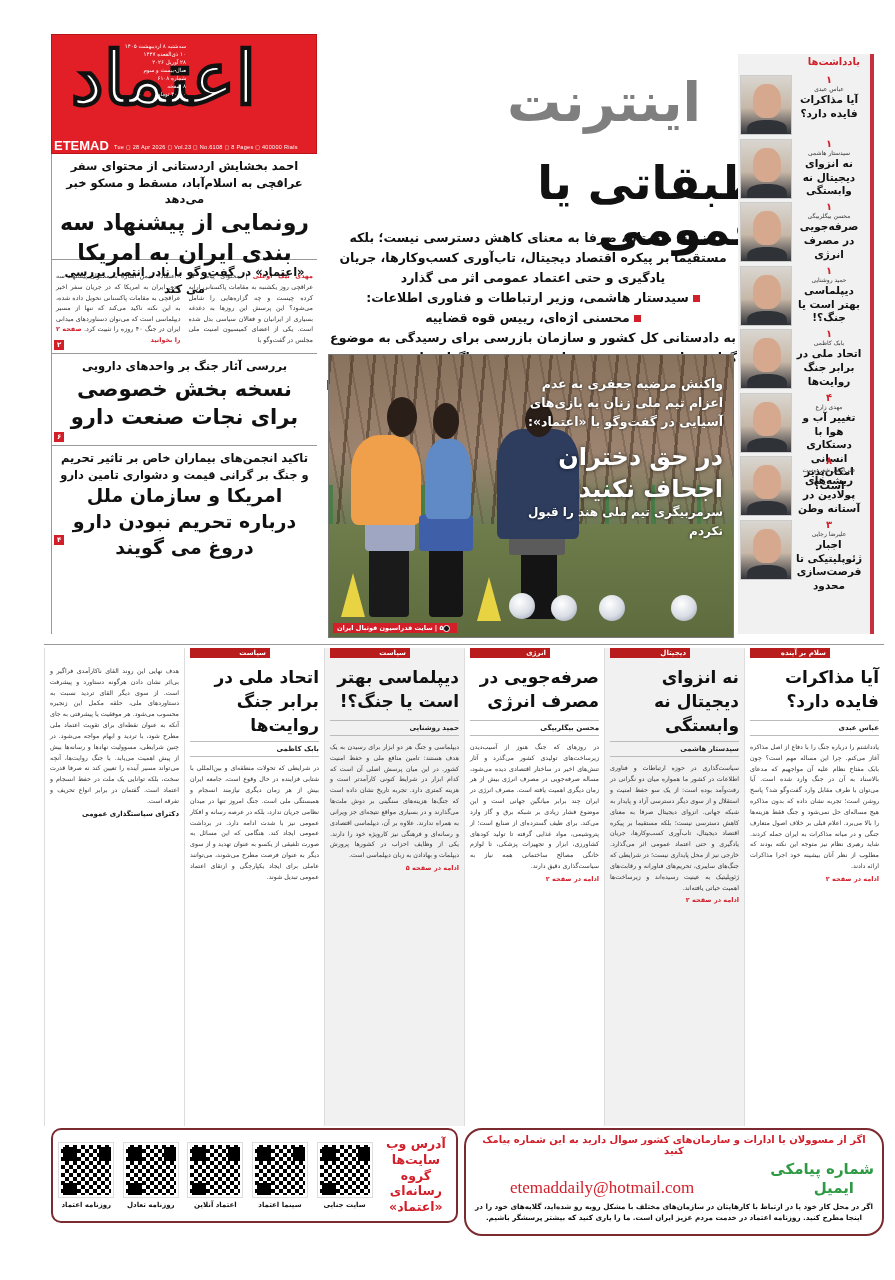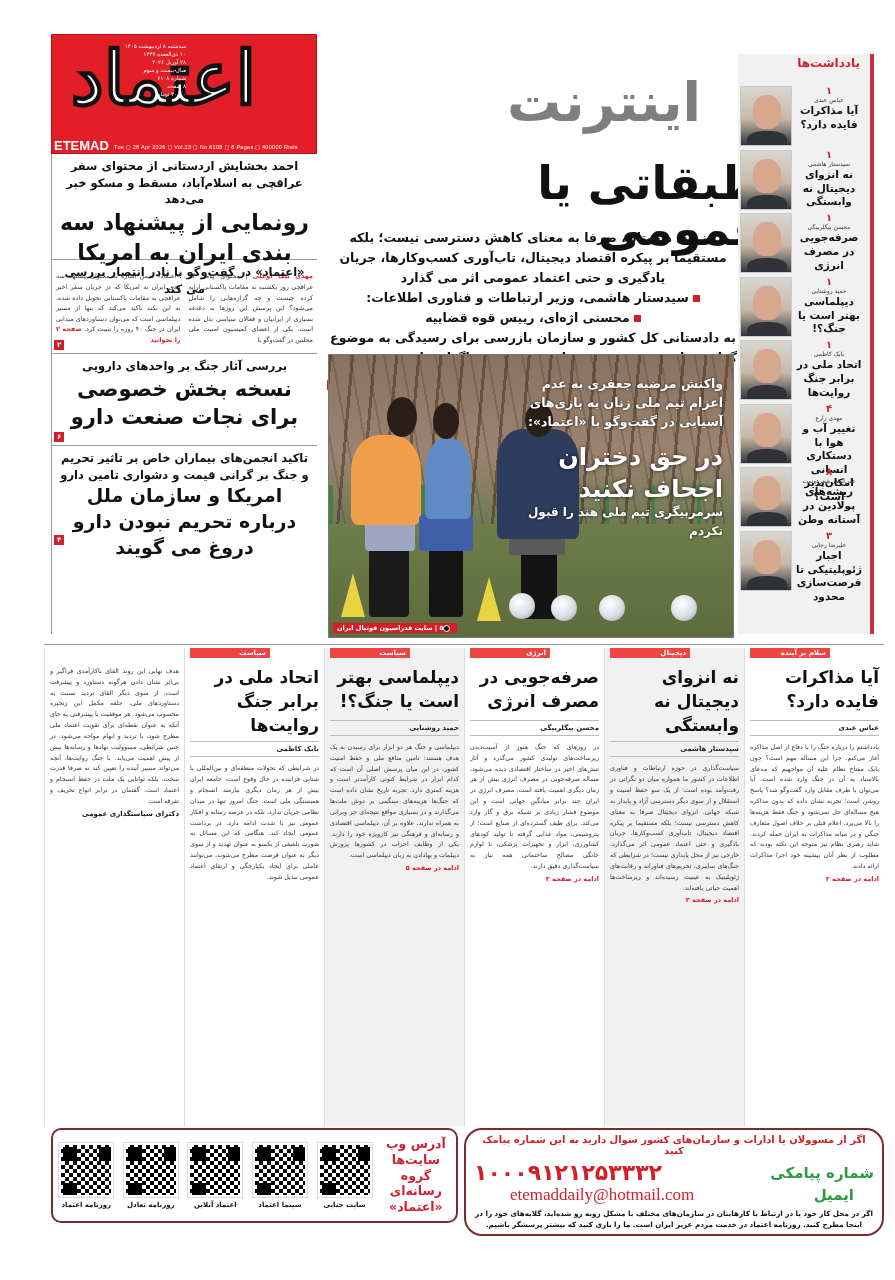--- a/index.html
+++ b/index.html
@@ -54,36 +54,36 @@
   .ball { position: absolute; width: 26px; height: 26px; border-radius: 50%; background: radial-gradient(circle at 40% 35%, #fff 0%, #d9dde4 55%, #8d98aa 100%); }
   .cone { position: absolute; width: 0; height: 0; border-left: 12px solid transparent; border-right: 12px solid transparent; border-bottom: 44px solid #e8d343; }
   .photo-kicker { position: absolute; right: 10px; top: 20px; width: 210px; text-align: right; color: #fff; font-weight: bold; font-size: 12.5px; line-height: 1.5; text-shadow: 0 0 3px rgba(0,0,0,.8); }
   .photo-title { position: absolute; right: 10px; top: 86px; width: 210px; text-align: right; color: #fff; font-weight: bold; font-size: 24px; line-height: 1.35; text-shadow: 0 0 4px rgba(0,0,0,.7); }
   .photo-sub { position: absolute; right: 10px; top: 148px; width: 210px; text-align: right; color: #fff; font-weight: bold; font-size: 12px; line-height: 1.6; text-shadow: 0 0 3px rgba(0,0,0,.8); }
   .photo-credit { position: absolute; left: 4px; bottom: 4px; background: #d21f2a; color: #fff; font-size: 6.5px; padding: 1px 4px; font-weight: bold; }
   .camera-icon { display: inline-block; width: 7px; height: 7px; background: #111; border-radius: 50%; margin-right: 3px; vertical-align: middle; border: 1px solid #fff; }
 
   
   .notes { position: absolute; left: 694px; top: 24px; width: 136px; height: 580px; background: #f1f1f1; border-right: 4px solid #c4323f; padding: 2px 6px 0 2px; }
-  .notes-head { color: #d21f2a; font-weight: bold; font-size: 12px; text-align: right; padding-right: 4px; margin-bottom: 16px; }
+  .notes-head { color: #d21f2a; font-weight: bold; font-size: 10px; text-align: right; padding-right: 4px; margin-bottom: 8px; }
   .note { display: flex; direction: rtl; height: 61.5px; margin-bottom: 2px; }
   .note-text { flex: 1; text-align: center; padding-left: 2px; }
   .note-num { color: #d21f2a; font-weight: bold; font-size: 10px; line-height: 1; }
   .note-author { font-size: 6px; color: #333; line-height: 1.4; }
   .note-title { font-weight: bold; font-size: 10.5px; line-height: 1.3; color: #111; }
   .note-photo { width: 52px; height: 60px; order: 2; background: linear-gradient(180deg, #d9d6d0 0%, #c7b8a8 55%, #34353b 100%); position: relative; overflow: hidden; border: 1px solid #ccc; }
   .note-photo::before { content: ""; position: absolute; left: 12px; top: 8px; width: 28px; height: 34px; border-radius: 45% 45% 40% 40%; background: #d6a98e; }
   .note-photo::after { content: ""; position: absolute; left: 6px; bottom: -8px; width: 40px; height: 22px; border-radius: 40% 40% 0 0; background: #2f3237; }
 
   
   .divider-top { position: absolute; left: 0; top: 614px; width: 840px; height: 1px; background: #999; }
   .cols { position: absolute; left: 0; top: 618px; width: 840px; height: 478px; display: flex; direction: rtl; }
   .col { width: 140px; padding: 0 5px; position: relative; border-left: 1px solid #ddd; }
   .col.shade { background: #f1f1f1; }
-  .col-tag { display: block; width: 80px; margin-right: auto; margin-left: 0; background: #ef4444; color: #fff; font-size: 7px; text-align: right; padding: 1px 4px; font-weight: bold; }
+  .col-tag { display: block; width: 80px; margin-right: auto; margin-left: 0; background: #b91c1c; color: #fff; font-size: 7px; text-align: right; padding: 1px 4px; font-weight: bold; }
   .col-title { font-weight: bold; font-size: 17px; line-height: 1.4; text-align: right; margin-top: 8px; min-height: 50px; }
   .col-author { border-top: 1px solid #bbb; border-bottom: 1px solid #bbb; font-size: 7px; font-weight: bold; padding: 3px 0; margin: 4px 0 6px; color: #222; }
   .col-body { font-size: 6.3px; line-height: 1.72; text-align: justify; color: #333; }
   .col-cont { color: #d21f2a; font-weight: bold; font-size: 6.5px; margin-top: 3px; }
   .col-sign { font-weight: bold; font-size: 7px; color: #111; margin-top: 3px; }
 
   
   .box-sms { position: absolute; left: 420px; top: 1098px; width: 420px; height: 108px; border: 2px solid #7b2a2f; border-radius: 18px; padding: 4px 8px; text-align: center; }
   .sms-head { color: #d21f2a; font-weight: bold; font-size: 10px; }
   .sms-row { display: flex; justify-content: space-between; align-items: center; margin-top: 4px; }
@@ -295,21 +295,20 @@
     <div class="col" style="padding-top:18px;">
       <div class="col-body">هدف نهایی این روند القای ناکارآمدی فراگیر و بی‌اثر نشان دادن هرگونه دستاورد و پیشرفت است. از سوی دیگر القای تردید نسبت به دستاوردهای ملی، حلقه مکمل این زنجیره محسوب می‌شود. هر موفقیت یا پیشرفتی به جای آنکه به عنوان نقطه‌ای برای تقویت اعتماد ملی مطرح شود، با تردید و ابهام مواجه می‌شود. در چنین شرایطی، مسوولیت نهادها و رسانه‌ها بیش از پیش اهمیت می‌یابد. با جنگ روایت‌ها، آنچه می‌تواند مسیر آینده را تعیین کند نه صرفا قدرت سخت، بلکه توانایی یک ملت در حفظ انسجام و اعتماد است. گفتمان در برابر انواع تحریف و تفرقه است.</div>
       <div class="col-sign">دکترای سیاستگذاری عمومی</div>
     </div>
   </div>
 
   <div class="box-sms">
     <div class="sms-head">اگر از مسوولان یا ادارات و سازمان‌های کشور سوال دارید به این شماره پیامک کنید</div>
     <div class="sms-row">
       <span class="sms-label">شماره پیامکی</span>
-      <span class="sms-number">۱۰۰۰۹۱۲۱۲۵۳۳۳۲</span>
     </div>
     <div class="sms-row" style="margin-top:0;">
       <span class="sms-label" style="margin-right:20px;">ایمیل</span>
       <span class="sms-email">etemaddaily@hotmail.com</span>
     </div>
     <div class="sms-foot">اگر در محل کار خود یا در ارتباط با کارهایتان در سازمان‌های مختلف با مشکل روبه رو شده‌اید، گلایه‌های خود را در اینجا مطرح کنید. روزنامه اعتماد در خدمت مردم عزیز ایران است. ما را یاری کنید که بیشتر پرسشگر باشیم.</div>
   </div>
 
   <div class="box-qr">
     <div class="qr-title">آدرس وب سایت‌ها گروه رسانه‌ای «اعتماد»</div>

